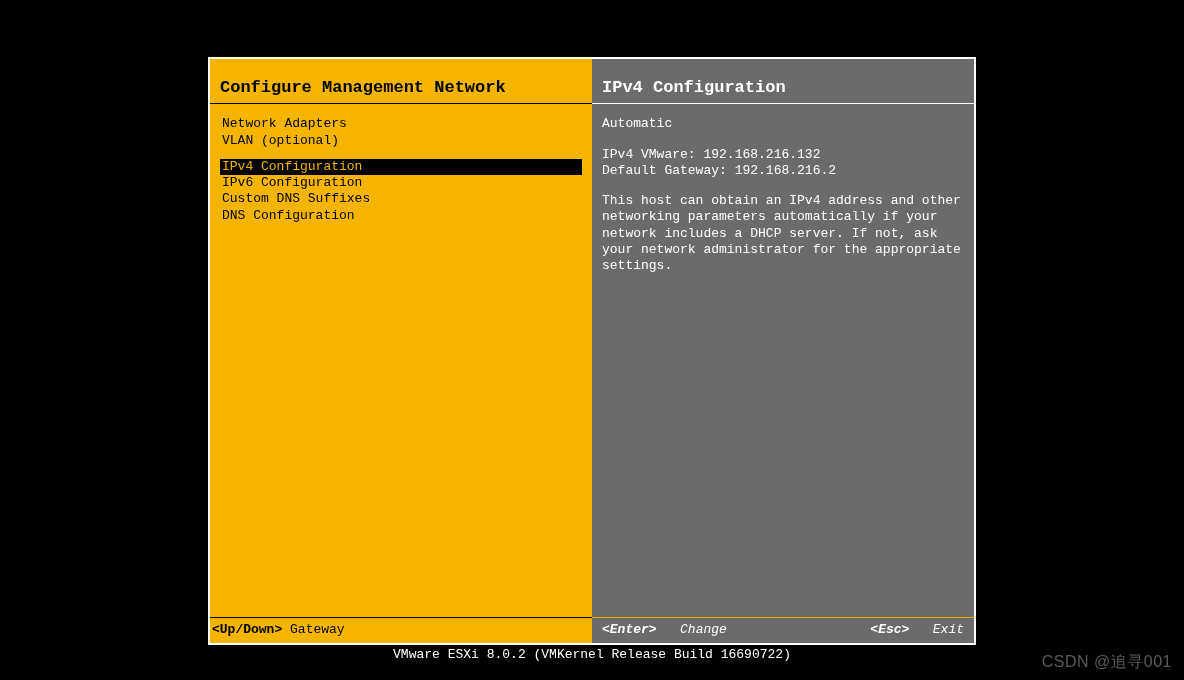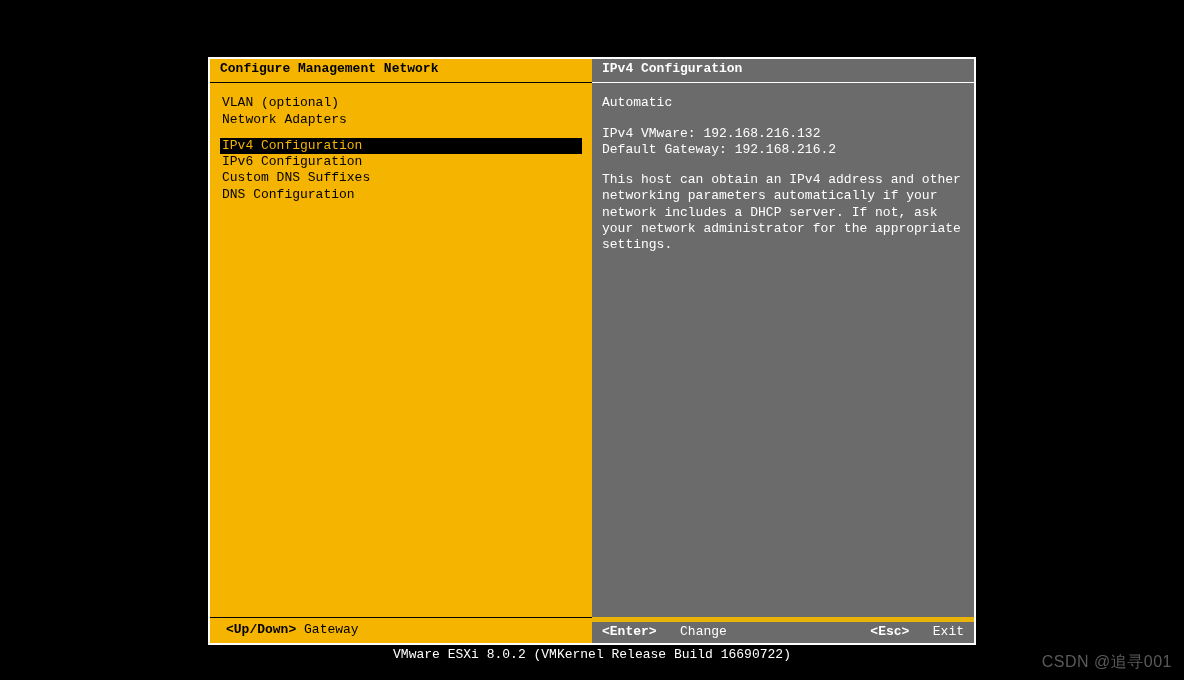--- a/index.html
+++ b/index.html
@@ -37,23 +37,23 @@
   .left-panel {
     width: 50%;
     background: #f4b400;
   }
   .right-panel {
     width: 50%;
     background: #6b6b6b;
     color: #fff;
   }
   .panel-header {
-    padding: 2px 10px 5px 10px;
+    padding: 18px 10px 5px 10px;
     font-weight: bold;
-    font-size: 13px;
+    font-size: 17px;
     border-bottom: 1px solid rgba(0,0,0,0.9);
   }
   .left-panel .panel-header {
     color: #000;
     border-bottom-color: #000;
   }
   .right-panel .panel-header {
     color: #fff;
     border-bottom-color: #fff;
   }
@@ -93,33 +93,34 @@
   .footer {
     display: flex;
     height: 26px;
   }
   .footer-left {
     width: 50%;
     background: #f4b400;
     color: #000;
     display: flex;
     align-items: center;
-    padding-left: 16px;
+    padding-left: 2px;
     box-sizing: border-box;
     border-top: 1px solid #000;
   }
   .footer-right {
     width: 50%;
     background: #6b6b6b;
     color: #fff;
     display: flex;
     align-items: center;
     padding: 8px 10px;
     box-sizing: border-box;
-    border-top: 5px solid #eab308;
+    border-top: 1px solid #eab308;
+    font-style: italic;
   }
   .footer-right-inner {
     display: flex;
     justify-content: space-between;
     width: 100%;
   }
   .key {
     font-weight: bold;
   }
   .version-line {
@@ -145,22 +146,22 @@
 <body>
 
 <div class="frame">
   <div class="panels">
 
     <div class="panel left-panel">
       <div class="panel-header">Configure Management Network</div>
       <div class="panel-body">
 
         <div class="menu-group">
+          <div class="menu-item">Network Adapters</div>
           <div class="menu-item">VLAN (optional)</div>
-          <div class="menu-item">Network Adapters</div>
         </div>
 
         <div class="menu-group">
           <div class="menu-item selected">IPv4 Configuration</div>
           <div class="menu-item">IPv6 Configuration</div>
           <div class="menu-item">Custom DNS Suffixes</div>
           <div class="menu-item">DNS Configuration</div>
         </div>
 
       </div>

